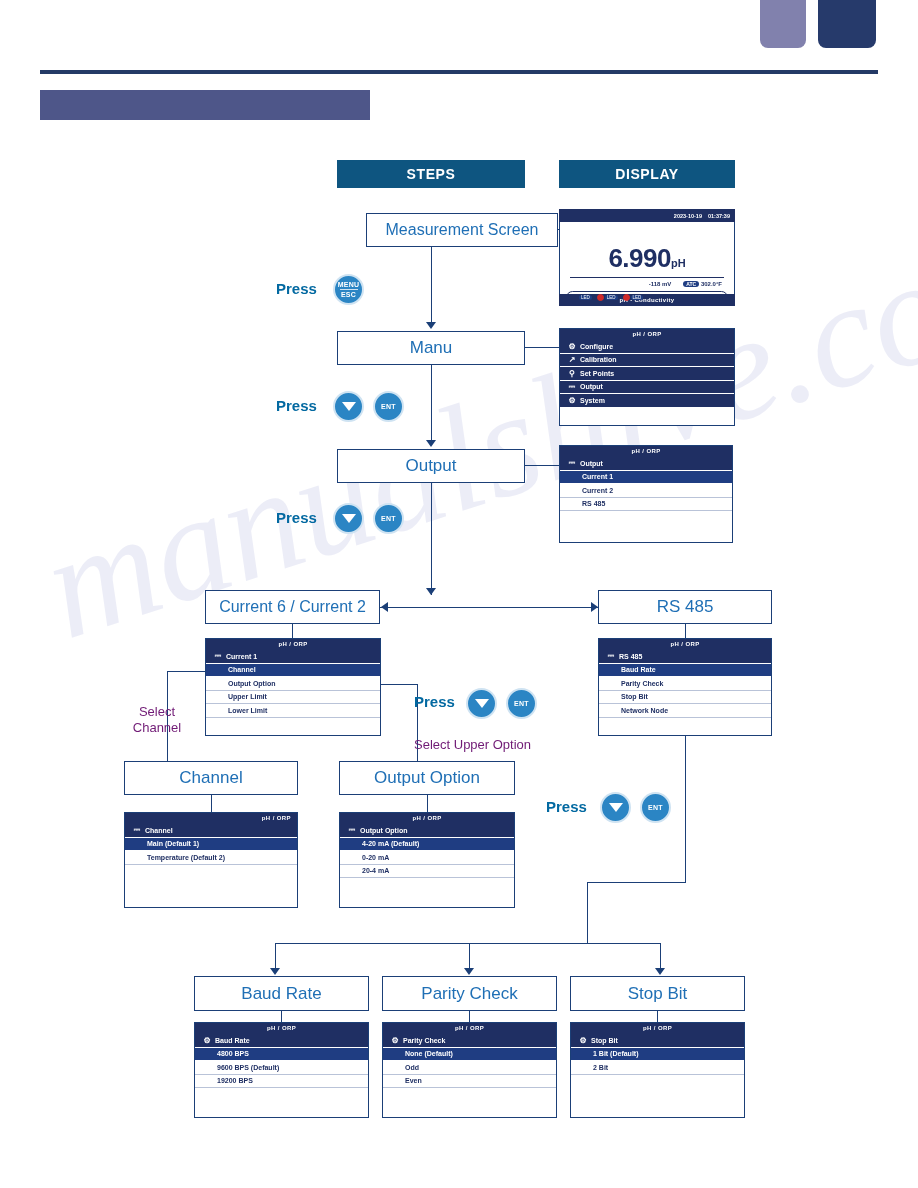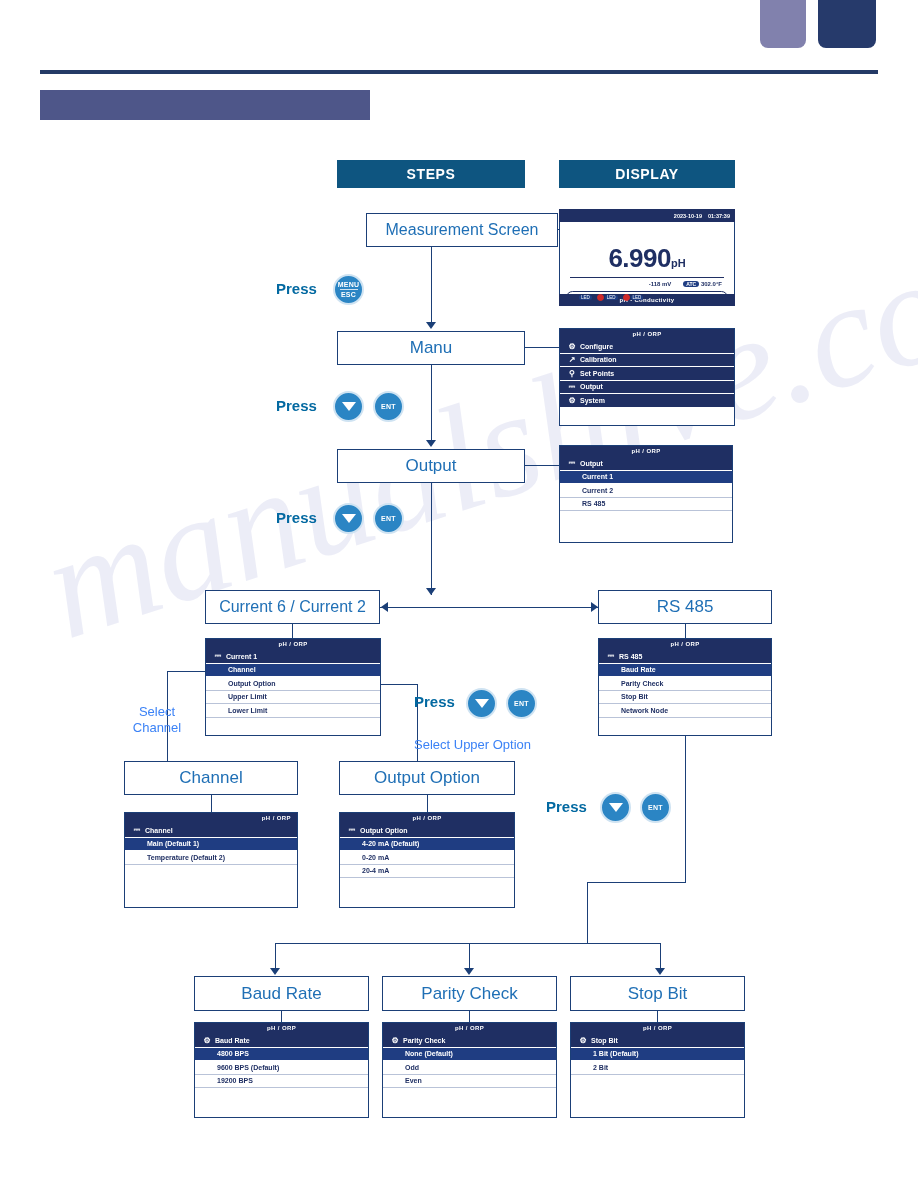--- a/index.html
+++ b/index.html
@@ -68,21 +68,21 @@
   #key-dn1{left:333px;top:391px;width:31px;height:31px;}
   #key-ent1{left:373px;top:391px;width:31px;height:31px;}
   #key-dn2{left:333px;top:503px;width:31px;height:31px;}
   #key-ent2{left:373px;top:503px;width:31px;height:31px;}
   #key-dn3{left:466px;top:688px;width:31px;height:31px;}
   #key-ent3{left:506px;top:688px;width:31px;height:31px;}
   #key-dn4{left:600px;top:792px;width:31px;height:31px;}
   #key-ent4{left:640px;top:792px;width:31px;height:31px;}
 
   
-  .annot{color:#3b82f6;font-size:13px;line-height:1.25;}
+  .annot{color:#701a75;font-size:13px;line-height:1.25;}
   #ann-select-channel{left:122px;top:704px;width:70px;text-align:center;}
   #ann-select-outopt{left:414px;top:737px;}
 
   
   .ln{background:#1b3f77;}
   .vln{width:1.3px;}
   .hln{height:1.3px;}
   .arw-d{width:0;height:0;border-left:5px solid transparent;border-right:5px solid transparent;border-top:7px solid #1b3f77;}
   .arw-l{width:0;height:0;border-top:5px solid transparent;border-bottom:5px solid transparent;border-right:7px solid #1b3f77;}
   .arw-r{width:0;height:0;border-top:5px solid transparent;border-bottom:5px solid transparent;border-left:7px solid #1b3f77;}

